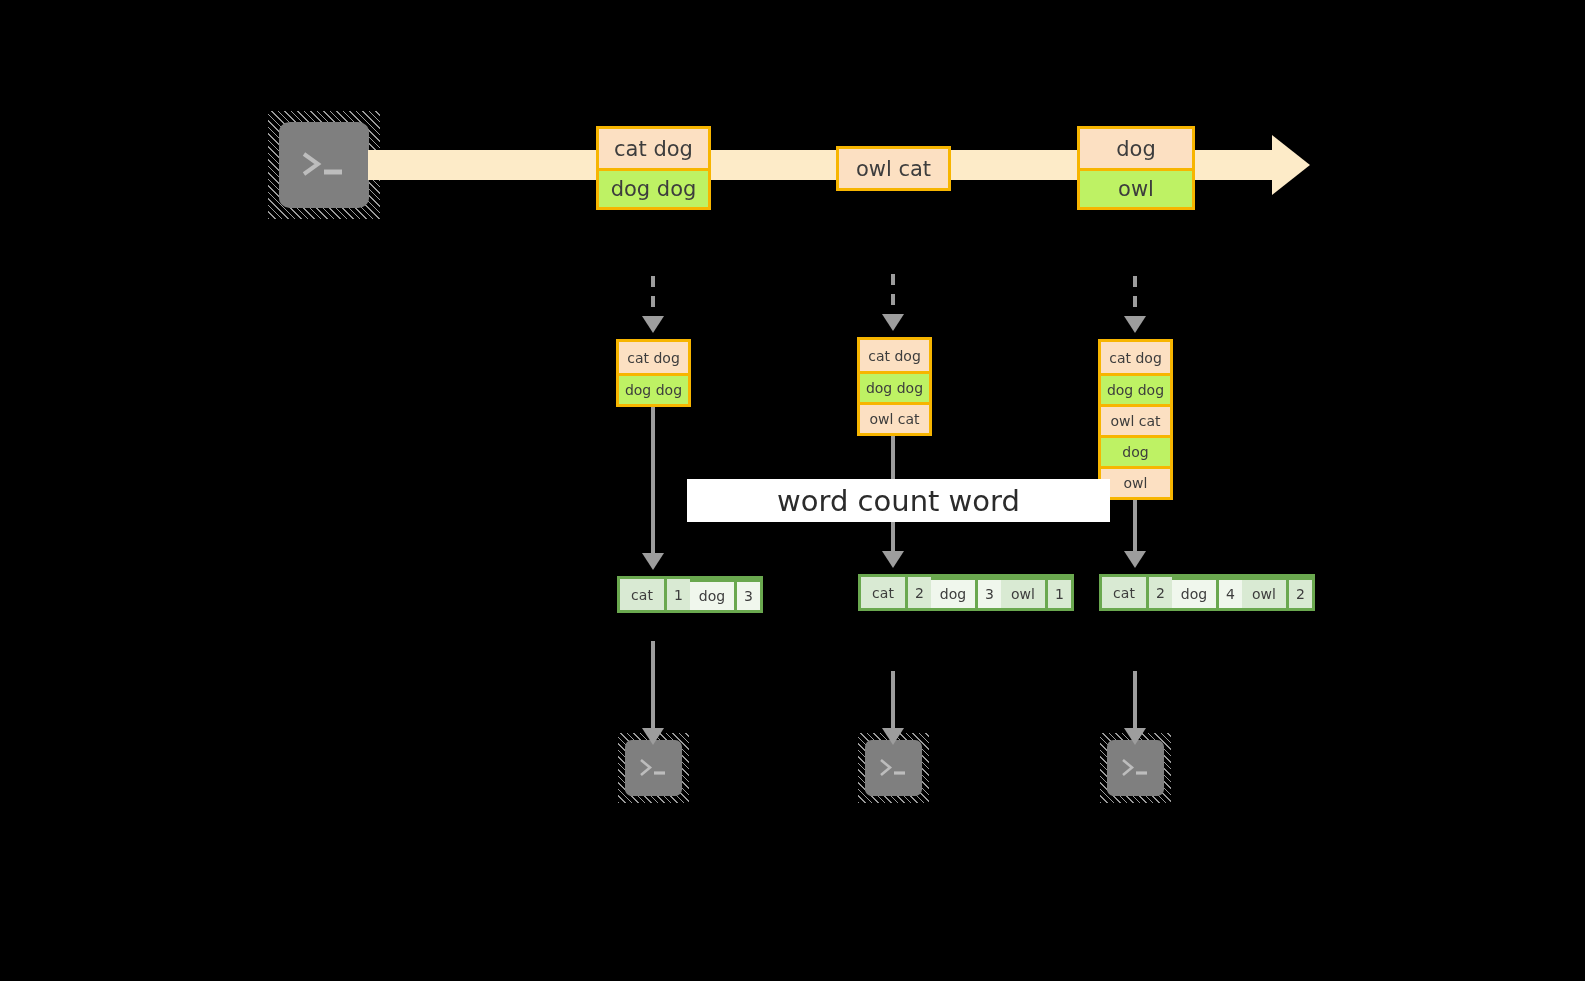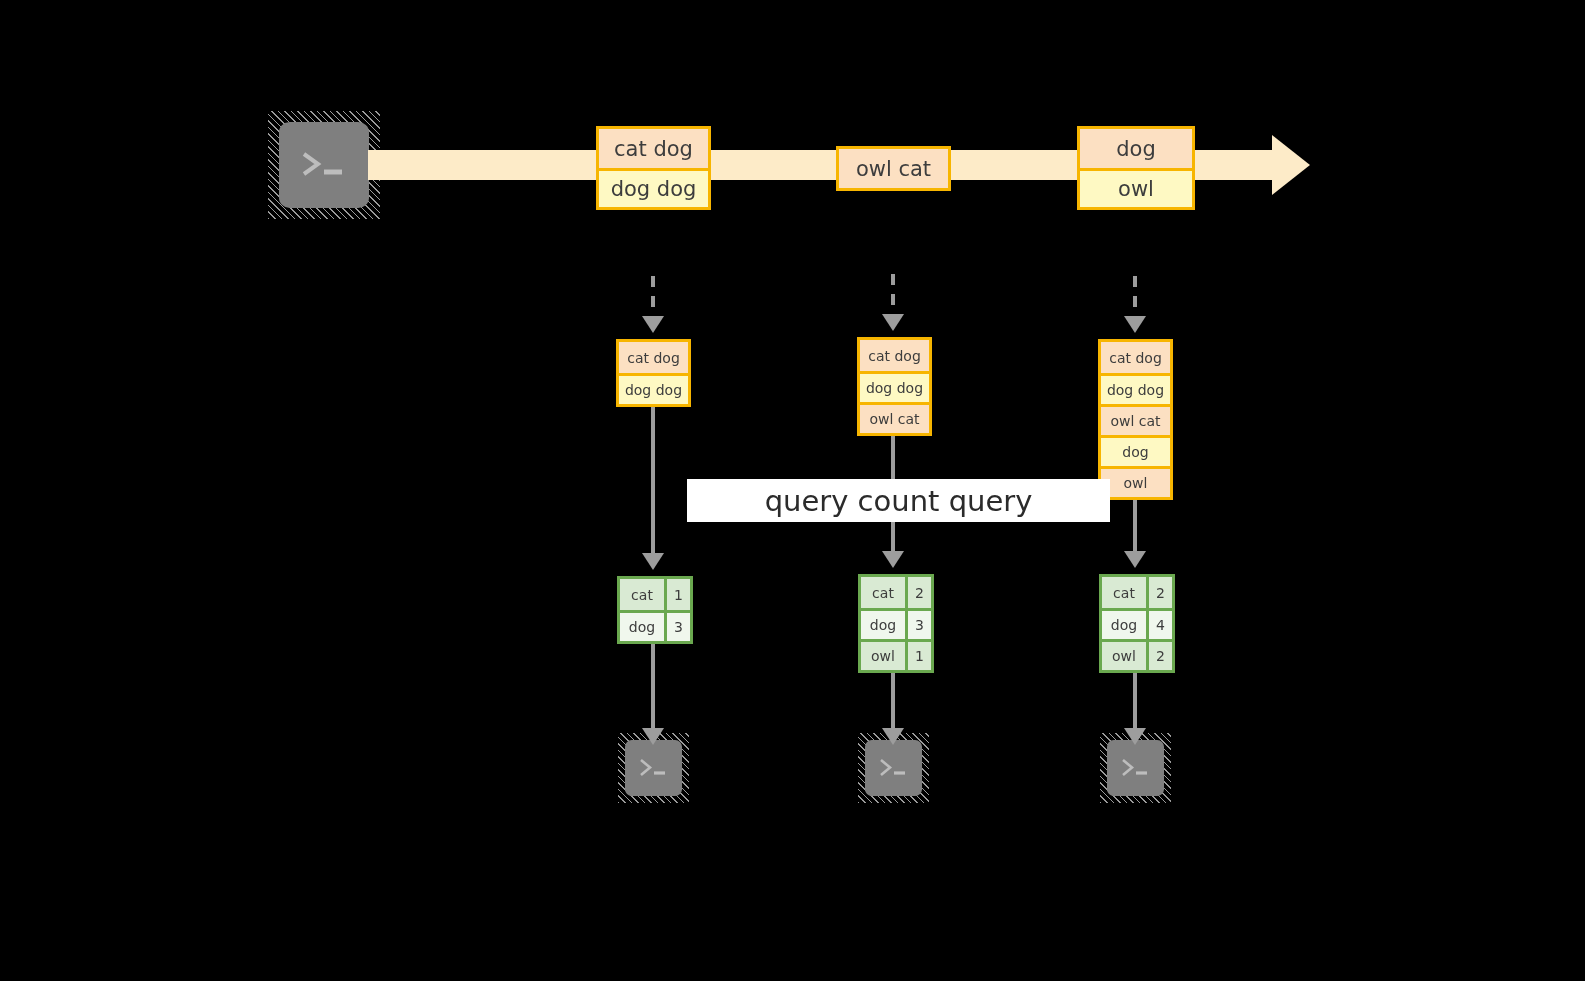--- a/index.html
+++ b/index.html
@@ -66,34 +66,34 @@
   }
   .evtbox .row {
     box-sizing: border-box;
     display: flex;
     align-items: center;
     justify-content: center;
     color: #3d3d3d;
     white-space: nowrap;
   }
   .evtbox .row.a { background: #fce0c2; }
-  .evtbox .row.b { background: #fef9c3; }
+  .evtbox .row.b { background: #bef264; }
   .evtbox .row + .row { border-top: 3px solid #f7b500; }
 
   .evtbox.top .row { height: 39px; font-size: 21px; }
   .evtbox.top.single .row { height: 39px; }
   .evtbox.stack .row { height: 31px; font-size: 14px; }
 
   
   .restable {
     position: absolute;
     box-sizing: border-box;
     border: 3px solid #6aa84f;
     display: flex;
-    flex-direction: column;
+    flex-direction: row;
     z-index: 5;
   }
   .restable .trow {
     display: flex;
     box-sizing: border-box;
     height: 31px;
   }
   .restable .trow + .trow { border-top: 3px solid #6aa84f; }
   .restable .cell {
     box-sizing: border-box;
@@ -281,15 +281,15 @@
   <div class="vhead" style="left:1124px; top:708px;"></div>
 
   <div class="terminal" style="left:1100px; top:713px; width:71px; height:70px;">
     <div class="screen" style="left:7px; top:7px; right:7px; bottom:7px;"></div>
     <svg width="40" height="24" viewBox="0 0 40 24">
       <path d="M7 4 L16 11.5 L7 19" fill="none" stroke="#bdbdbd" stroke-width="2.6"></path>
       <path d="M20 17 L31 17" fill="none" stroke="#bdbdbd" stroke-width="3.2"></path>
     </svg>
   </div>
 
-  <div class="query-band" style="left:687px; top:459px; width:423px; height:43px;">query count query</div>
+  <div class="query-band" style="left:687px; top:459px; width:423px; height:43px;">word count word</div>
 
 </div>
 
 </body></html>

